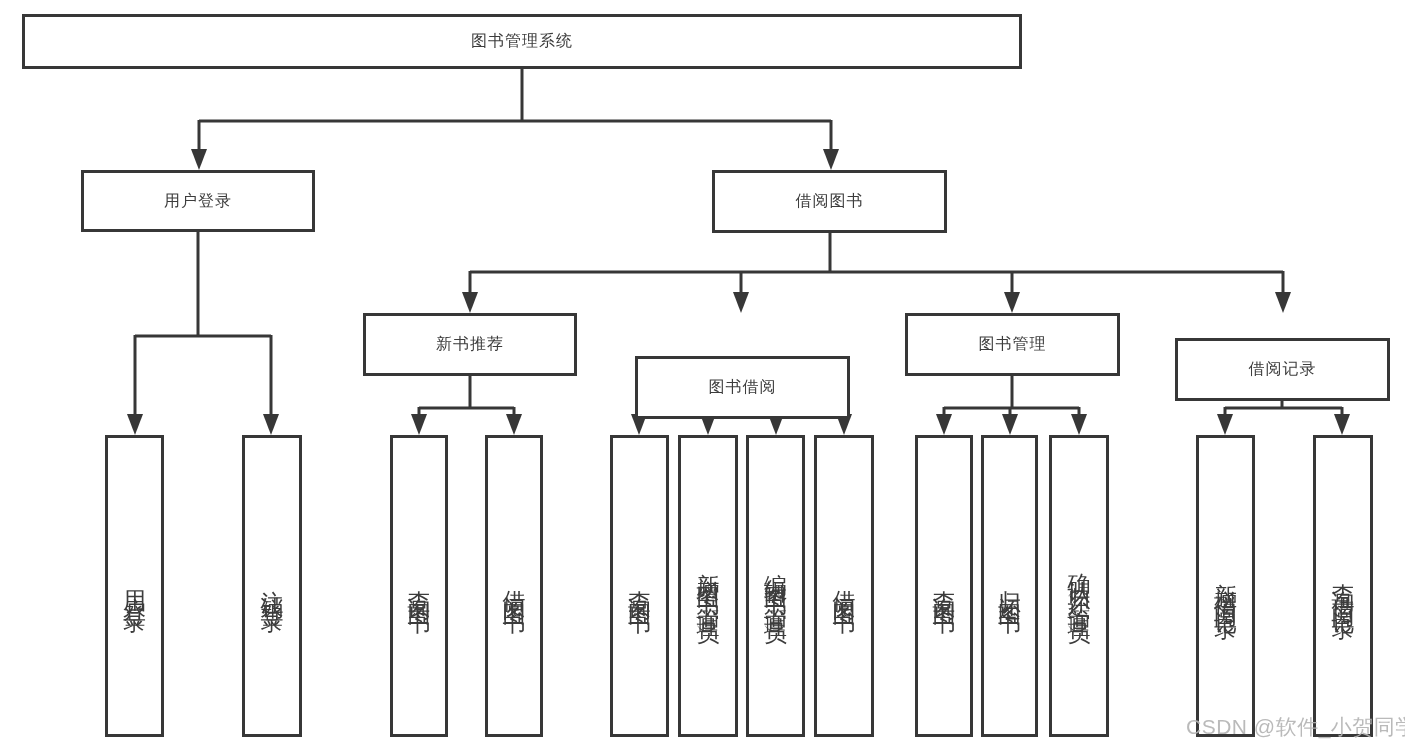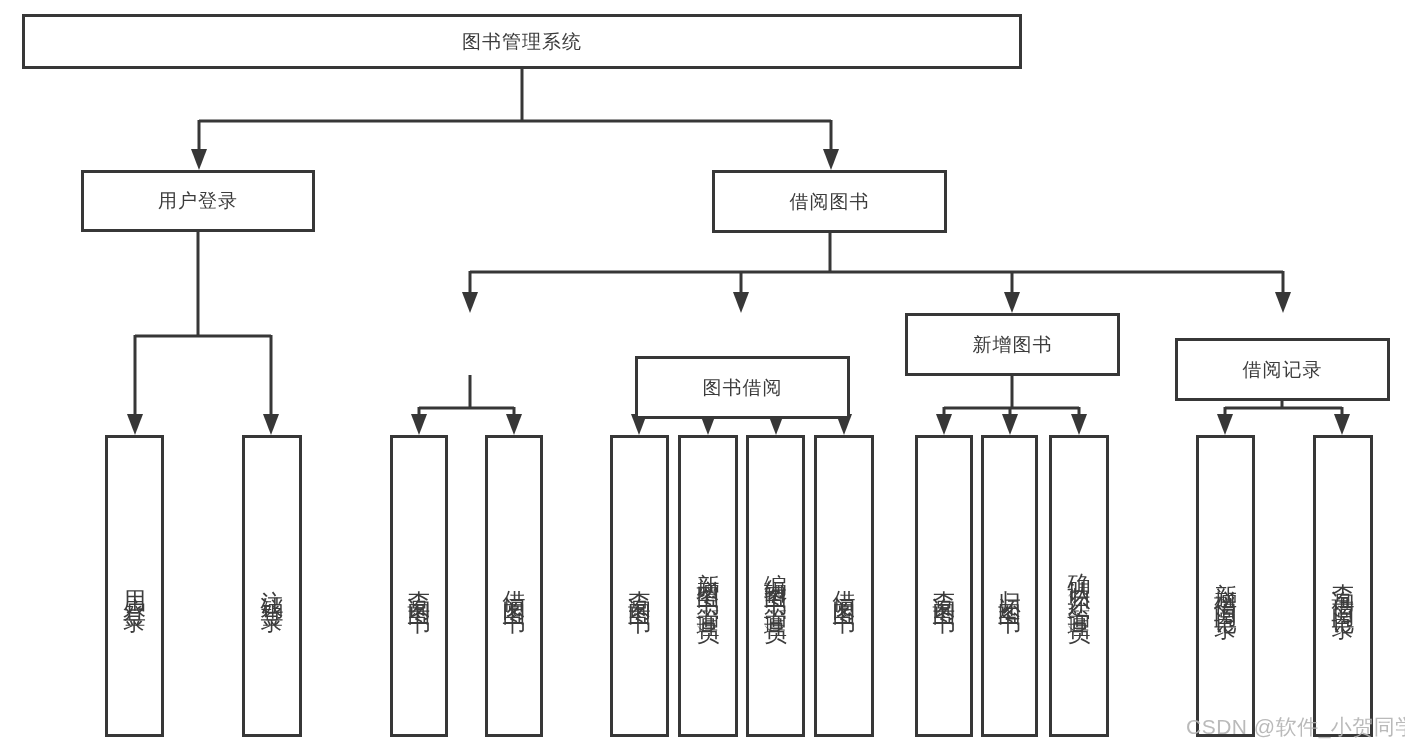--- a/index.html
+++ b/index.html
@@ -33,21 +33,21 @@
   }
   .node {
     position: absolute;
     box-sizing: border-box;
     border: 3px solid var(--line);
     background: var(--bg);
     display: flex;
     align-items: center;
     justify-content: center;
     color: var(--text);
-    font-size: 19px;
+    font-size: 16px;
     letter-spacing: 1px;
     white-space: nowrap;
   }
   .node.vert {
     font-size: 23px;
   }
   .node.vert .vtext {
     writing-mode: vertical-rl;
     text-orientation: mixed;
     letter-spacing: 7px;
@@ -176,25 +176,28 @@
     <span>图书管理系统</span>
   </div>
 
   <div class="node n-login">
     <span>用户登录</span>
   </div>
   <div class="node n-mgmt">
     <span>借阅图书</span>
   </div>
 
+  <div class="node n-l3 n-newbook">
+    <span>新书推荐</span>
+  </div>
   <div class="node n-l3 n-borrow">
     <span>图书借阅</span>
   </div>
   <div class="node n-l3 n-current">
-    <span>新增图书</span>
+    <span>图书管理</span>
   </div>
   <div class="node n-l3 n-records">
     <span>借阅记录</span>
   </div>
 
   <div class="node vert leaf lf-1">
     <span class="vtext">用户登录</span>
   </div>
   <div class="node vert leaf lf-2">
     <span class="vtext">注销登录</span>

